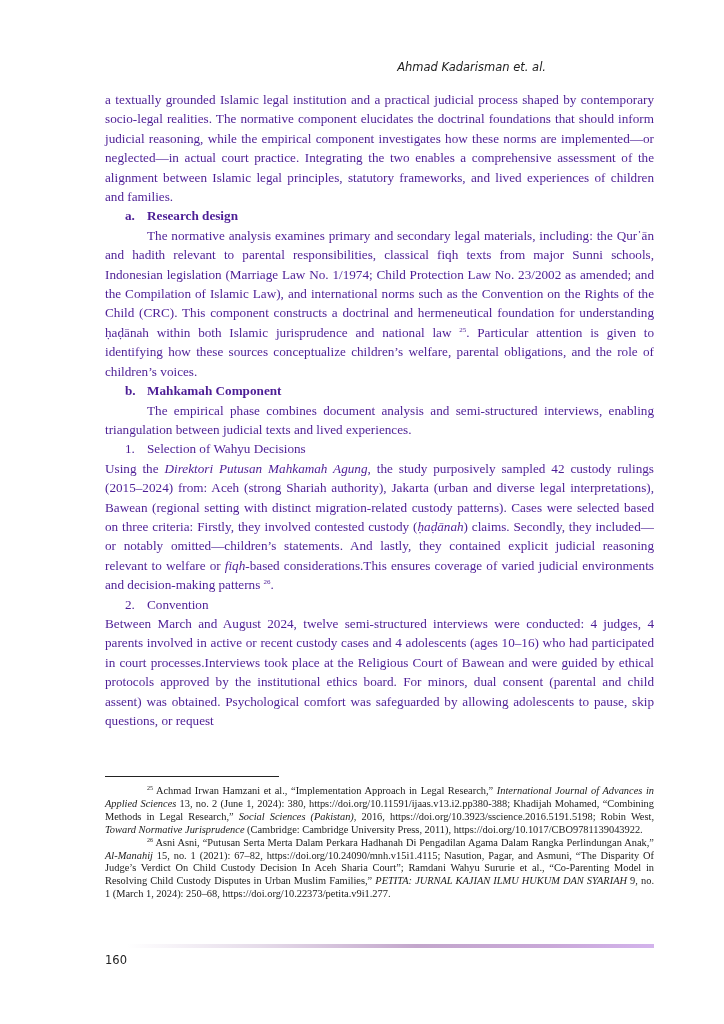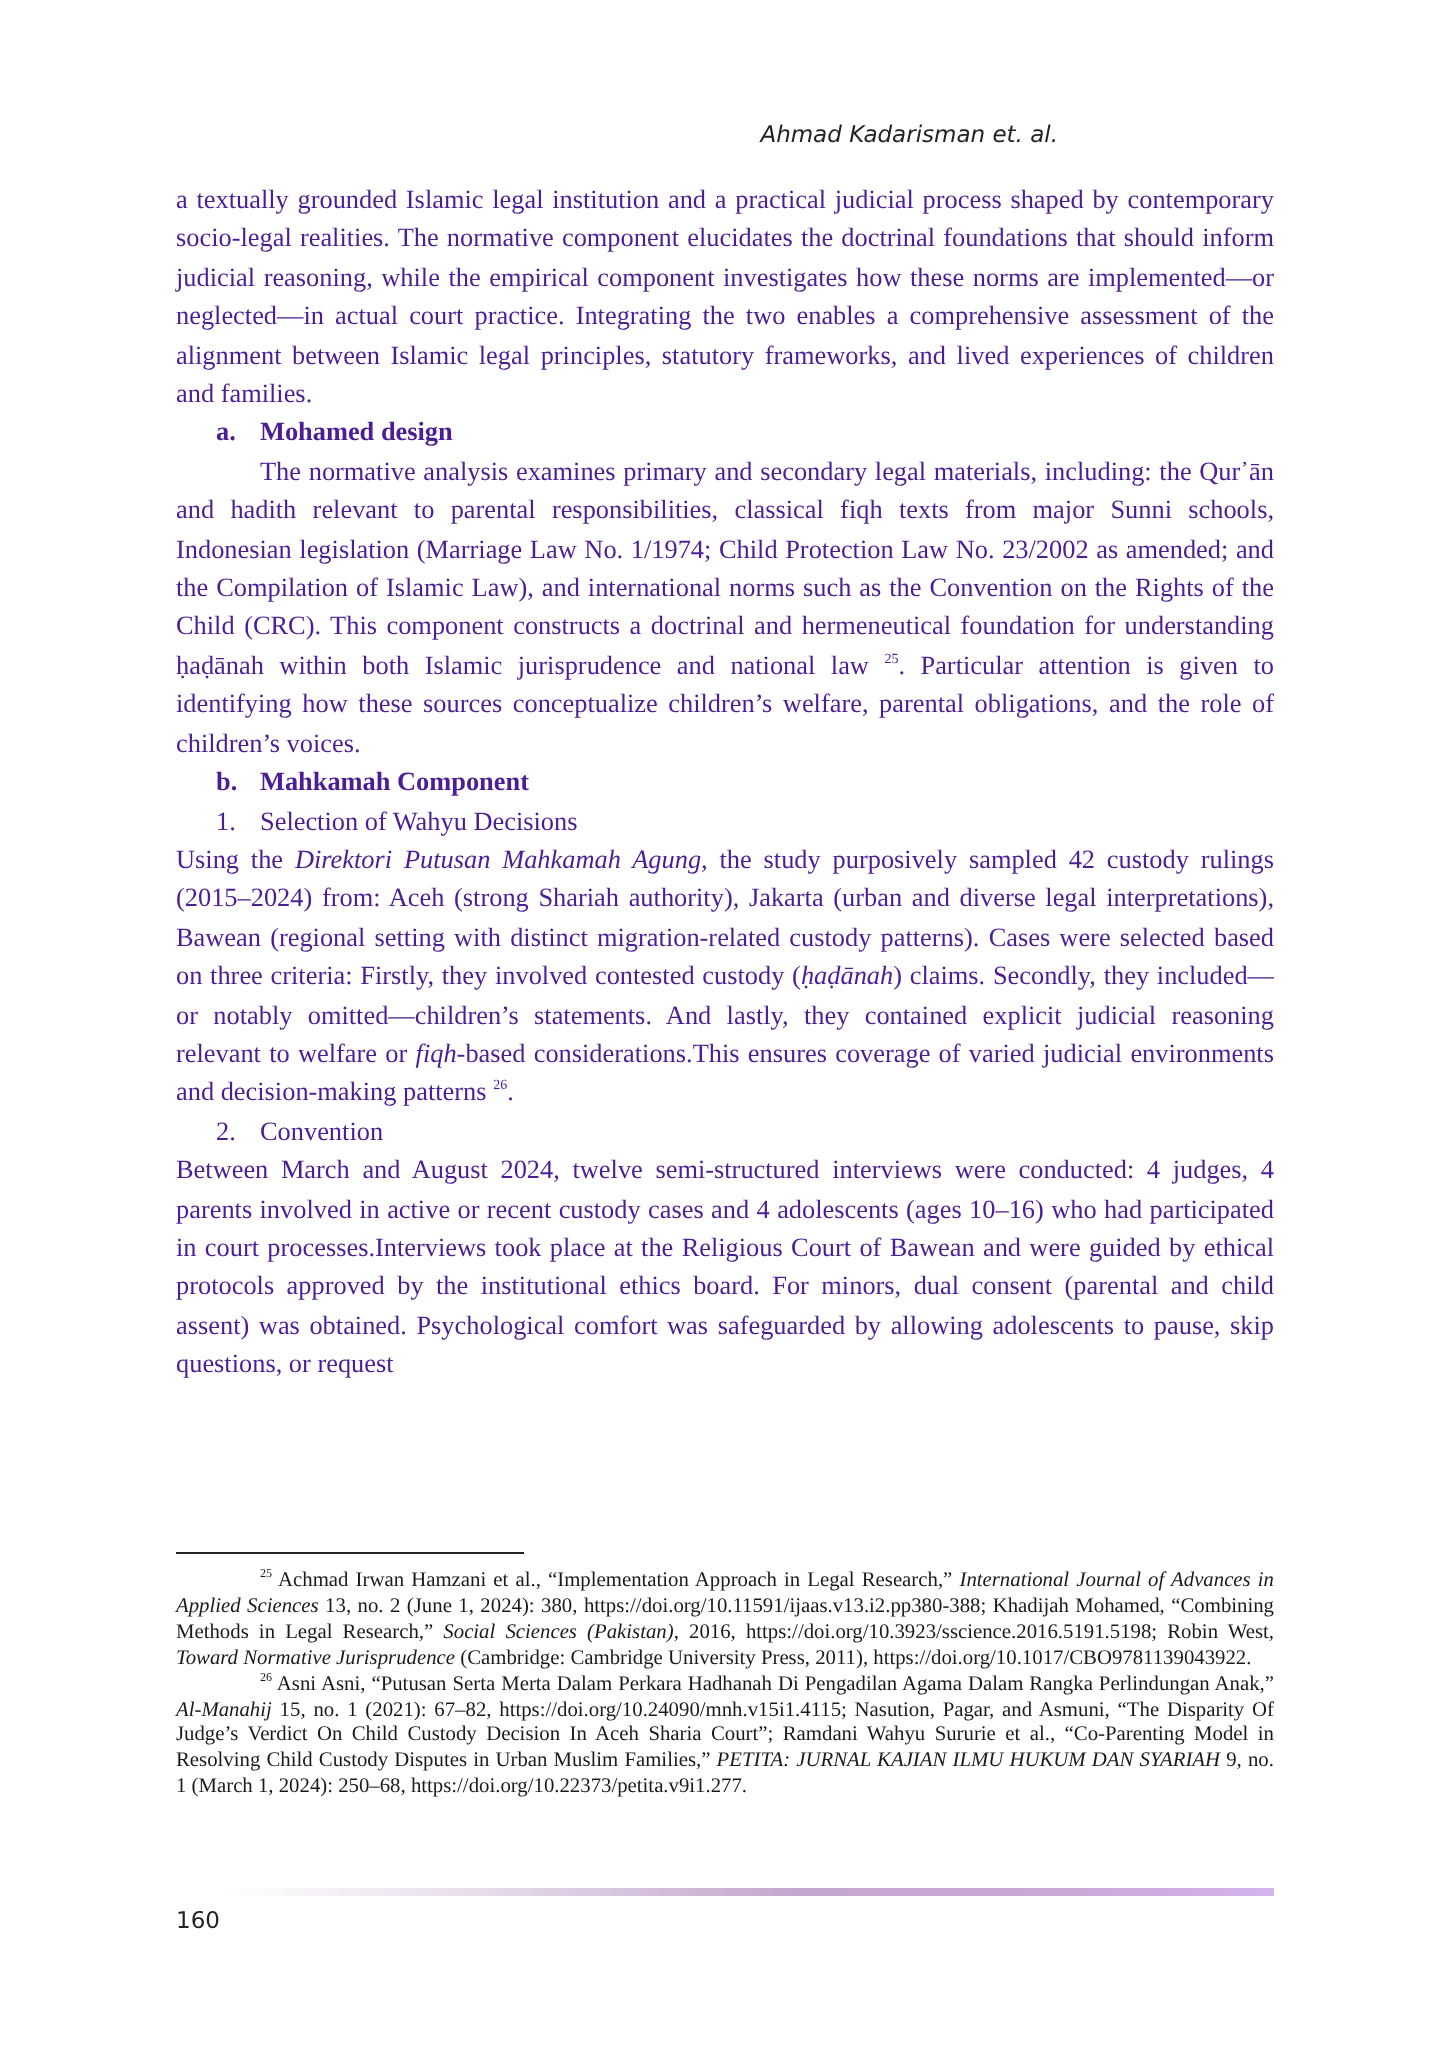--- a/index.html
+++ b/index.html
@@ -1,17 +1,17 @@
 <!DOCTYPE html>
 <html><head>
 <meta charset="utf-8">
 <style>
   html, body { margin: 0; padding: 0; background: #ffffff; }
   body { width: 724px; height: 1024px; position: relative; overflow: hidden; color: #1a1a1a; }
-  .page { position: absolute; left: 0; top: 0; width: 616px; height: 1024px; }
+  .page { position: absolute; left: 17px; top: 0; width: 616px; height: 1024px; }
   .running-head {
     position: absolute; right: 87px; top: 60px;
     font-family: "DejaVu Sans", sans-serif; font-style: italic;
     font-size: 11.5px; color: #222;
   }
   .body-text {
     position: absolute; left: 88px; top: 90px; width: 549px;
     font-family: "Liberation Serif", serif; font-size: 13.2px; line-height: 19.4px;
     text-align: justify; color: #4c1d95;
   }
@@ -52,28 +52,29 @@
 
 <div class="page">
 
   <div class="running-head">Ahmad Kadarisman et. al.</div>
 
   <div class="body-text">
     <p>a textually grounded Islamic legal institution and a practical judicial process shaped by contemporary socio-legal realities. The normative component elucidates the doctrinal foundations that should inform judicial reasoning, while the empirical component investigates how these norms are implemented—or neglected—in actual court practice. Integrating the two enables a comprehensive assessment of the alignment between Islamic legal principles, statutory frameworks, and lived experiences of children and families.</p>
 
     <div class="heading">
       <span class="lbl">a.</span>
-      <span>Mohamed design</span>
+      <span>Research design</span>
     </div>
     <p class="indent"><span>The normative analysis examines primary and secondary legal materials, including: the Qur᾽ān and hadith relevant to parental responsibilities, classical fiqh texts from major Sunni schools, Indonesian legislation (Marriage Law No. 1/1974; Child Protection Law No. 23/2002 as amended; and the Compilation of Islamic Law), and international norms such as the Convention on the Rights of the Child (CRC). This component constructs a doctrinal and hermeneutical foundation for understanding ḥaḍānah within both Islamic jurisprudence and national law </span><sup class="fn">25</sup><span>. Particular attention is given to identifying how these sources conceptualize children’s welfare, parental obligations, and the role of children’s voices.</span></p>
 
     <div class="heading">
       <span class="lbl">b.</span>
       <span>Mahkamah Component</span>
     </div>
+    <p class="indent">The empirical phase combines document analysis and semi-structured interviews, enabling triangulation between judicial texts and lived experiences.</p>
 
     <div class="num-item">
       <span class="lbl">1.</span>
       <span>Selection of Wahyu Decisions</span>
     </div>
     <p class="num-block"><span>Using the </span><em>Direktori Putusan Mahkamah Agung</em><span>, the study purposively sampled 42 custody rulings (2015–2024) from: Aceh (strong Shariah authority), Jakarta (urban and diverse legal interpretations), Bawean (regional setting with distinct migration-related custody patterns). Cases were selected based on three criteria: Firstly, they involved contested custody (</span><em>ḥaḍānah</em><span>) claims. Secondly, they included—or notably omitted—children’s statements. And lastly, they contained explicit judicial reasoning relevant to welfare or </span><em>fiqh</em><span>-based considerations.This ensures coverage of varied judicial environments and decision-making patterns </span><sup class="fn">26</sup><span>.</span></p>
 
     <div class="num-item">
       <span class="lbl">2.</span>
       <span>Convention</span>

